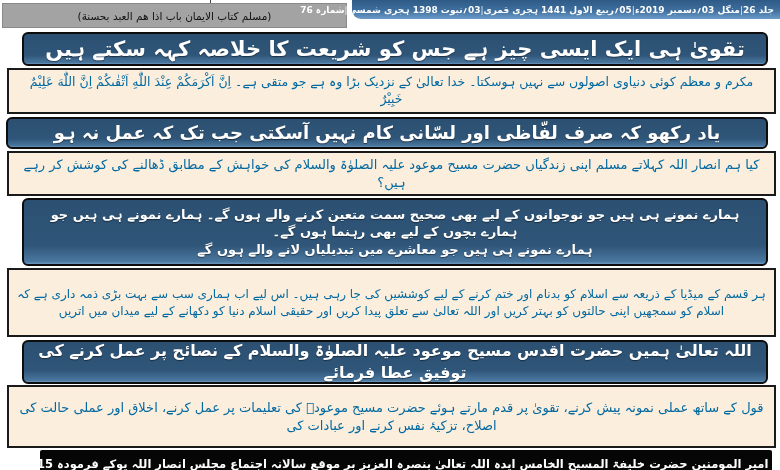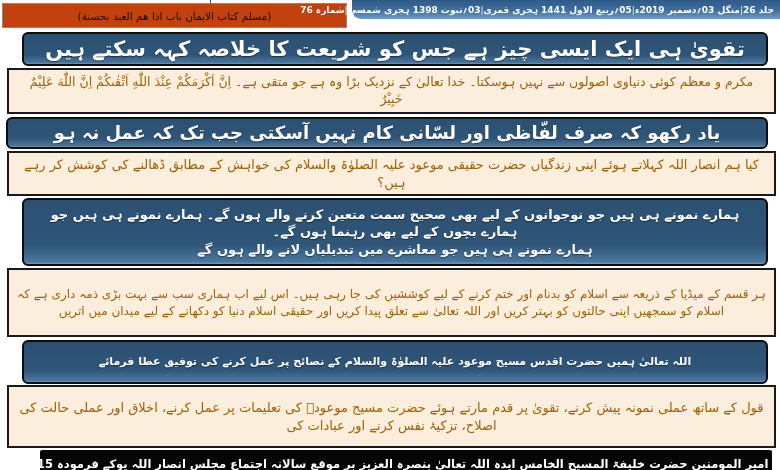--- a/index.html
+++ b/index.html
@@ -7,21 +7,21 @@
     width:780px;height:470px;overflow:hidden;position:relative;
     font-family:"DejaVu Sans","Liberation Sans",sans-serif;
     direction:rtl;
   }
   *{box-sizing:border-box;}
 
   
   .header{position:relative;height:30px;width:780px;}
   .note-box{
     position:absolute;top:3px;left:2px;width:345px;height:25px;
-    background:#c2410c;border:1px solid #8a8a8a;
+    background:#a3a3a3;border:1px solid #8a8a8a;
     display:flex;align-items:center;justify-content:center;
     font-size:10.5px;color:#111;
   }
   .cut-marks{
     position:absolute;top:0;left:210px;width:130px;height:5px;
     border-left:1px solid #444;overflow:hidden;font-size:6px;color:#555;
   }
   .info-bar{
     position:absolute;top:0;right:0;width:428px;height:19px;
     background:linear-gradient(180deg,#2e5a86 0%,#3f6f9e 55%,#6b9cc9 100%);
@@ -41,29 +41,29 @@
     margin:0 12px 0 22px;
     background:linear-gradient(180deg,#2b5072 0%,#2f5578 70%,#4a779f 96%,#6d98bd 100%);
     border:2px solid #0d0d0d;border-radius:6px;
     color:#fff;font-weight:bold;
     text-shadow:0 1px 1px rgba(0,0,0,.45);
   }
   .cream{
     margin:0 4px 0 7px;
     background:#fbeedd;
     border:2px solid #1a1a1a;
-    color:#a16207;
+    color:#0369a1;
   }
   .b1{margin-top:2px;height:34px;font-size:21px;}
   .b2{margin-top:2px;height:46px;font-size:12.5px;}
   .b3{margin-top:3px;height:32px;font-size:18px;margin-left:6px;}
   .b4{margin-top:2px;height:45px;font-size:13px;}
   .b5{margin-top:2px;height:68px;font-size:13px;}
   .b6{margin-top:2px;height:69px;font-size:12px;}
-  .b7{margin-top:3px;height:44px;font-size:11px;}
+  .b7{margin-top:3px;height:44px;font-size:16px;}
   .b8{margin-top:1px;height:63px;font-size:13px;}
 
   
   .footer{
     margin-top:2px;margin-right:8px;margin-left:40px;height:27px;
     background:#060606;border-radius:2px;
     display:flex;align-items:center;justify-content:center;
     color:#fff;font-size:11.5px;font-weight:bold;text-align:center;
     white-space:nowrap;overflow:hidden;
   }
@@ -96,21 +96,21 @@
 
 <div class="band cream b2">
   <div class="line">مکرم و معظم کوئی دنیاوی اصولوں سے نہیں ہوسکتا۔ خدا تعالیٰ کے نزدیک بڑا وہ ہے جو متقی ہے۔ اِنَّ اَكْرَمَكُمْ عِنْدَ اللّٰهِ اَتْقٰىكُمْ اِنَّ اللّٰهَ عَلِيْمٌ خَبِيْرٌ</div>
 </div>
 
 <div class="band navy b3">
   <div class="line">یاد رکھو کہ صرف لفّاظی اور لسّانی کام نہیں آسکتی جب تک کہ عمل نہ ہو</div>
 </div>
 
 <div class="band cream b4">
-  <div class="line">کیا ہم انصار اللہ کہلاتے ہوئے اپنی زندگیاں حضرت حقیقی موعود علیہ الصلوٰۃ والسلام کی خواہش کے مطابق ڈھالنے کی کوشش کر رہے ہیں؟</div>
+  <div class="line">کیا ہم انصار اللہ کہلاتے مسلم اپنی زندگیاں حضرت مسیح موعود علیہ الصلوٰۃ والسلام کی خواہش کے مطابق ڈھالنے کی کوشش کر رہے ہیں؟</div>
 </div>
 
 <div class="band navy b5">
   <div class="line">ہمارے نمونے ہی ہیں جو نوجوانوں کے لیے بھی صحیح سمت متعین کرنے والے ہوں گے۔ ہمارے نمونے ہی ہیں جو ہمارے بچوں کے لیے بھی رہنما ہوں گے۔</div>
   <div class="line">ہمارے نمونے ہی ہیں جو معاشرے میں تبدیلیاں لانے والے ہوں گے</div>
 </div>
 
 <div class="band cream b6">
   <div class="line">ہر قسم کے میڈیا کے ذریعہ سے اسلام کو بدنام اور ختم کرنے کے لیے کوششیں کی جا رہی ہیں۔ اس لیے اب ہماری سب سے بہت بڑی ذمہ داری ہے کہ</div>
   <div class="line">اسلام کو سمجھیں اپنی حالتوں کو بہتر کریں اور اللہ تعالیٰ سے تعلق پیدا کریں اور حقیقی اسلام دنیا کو دکھانے کے لیے میدان میں اتریں</div>

